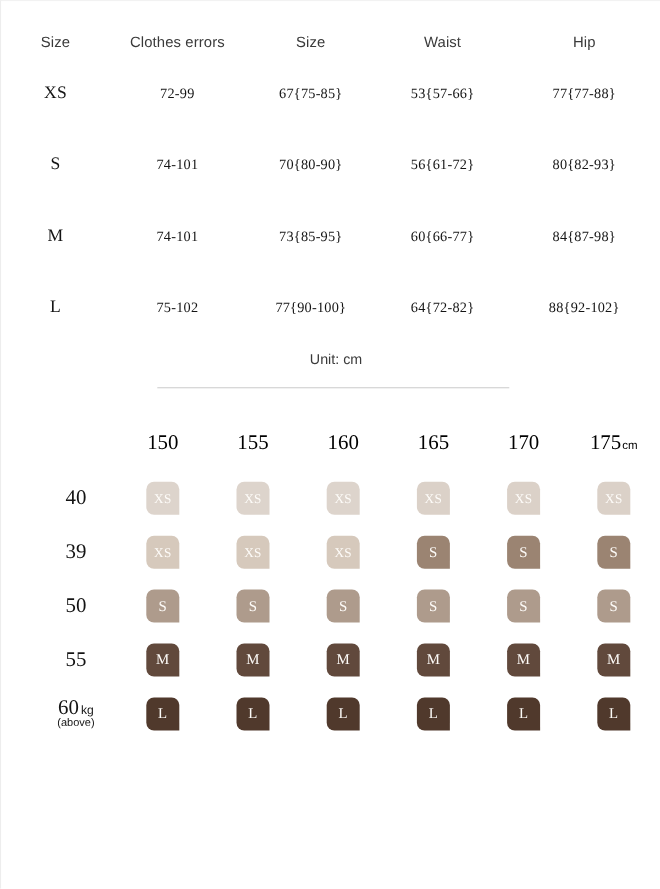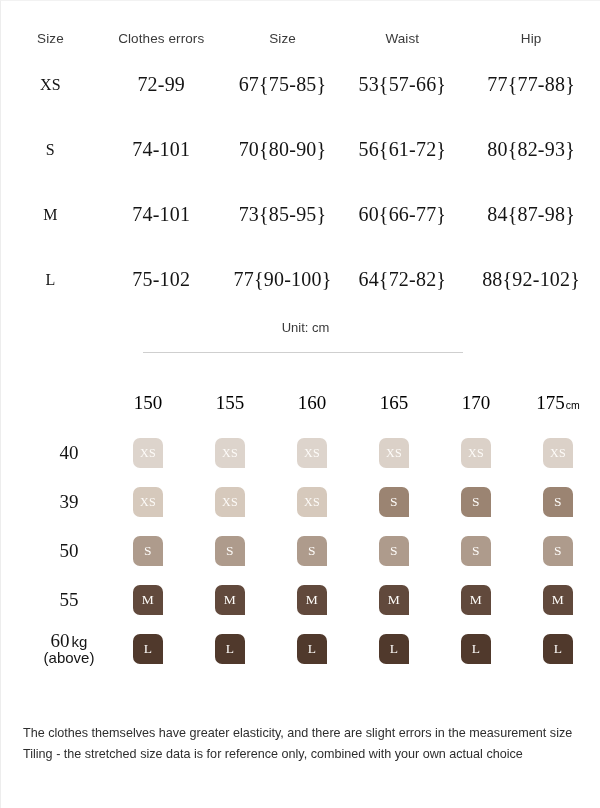--- a/index.html
+++ b/index.html
@@ -42,21 +42,21 @@
     font-family: "Liberation Sans", sans-serif;
     font-weight: 400;
     font-size: 13.5px;
     color: #3a3a3a;
     text-align: center;
     padding: 0 0 6px 0;
     letter-spacing: 0.1px;
   }
   .meas-table tbody td {
     font-family: "Liberation Serif", serif;
-    font-size: 20px;
+    font-size: 13px;
     color: #141414;
     text-align: center;
     height: 63px;
     vertical-align: middle;
     letter-spacing: 0.2px;
   }
   .meas-table tbody td.size-cell {
     font-size: 16px;
   }
 
@@ -117,27 +117,27 @@
   .wt-cell {
     font-family: "Liberation Serif", serif;
     font-size: 19px;
     color: #141414;
     text-align: center;
     line-height: 1.05;
     white-space: nowrap;
   }
   .wt-cell .kg-suffix {
     font-family: "Liberation Sans", sans-serif;
-    font-size: 15px;
+    font-size: 11px;
     margin-left: 2px;
   }
   .wt-cell .above-note {
     display: block;
     font-family: "Liberation Sans", sans-serif;
-    font-size: 15px;
+    font-size: 10px;
     color: #141414;
     margin-top: -1px;
   }
 
   .badge {
     display: inline-block;
     width: 30px;
     height: 30px;
     line-height: 30px;
     border-radius: 7px 7px 0 7px;
@@ -295,18 +295,14 @@
           <td><span class="badge" style="background-color: rgb(80, 57, 44);">L</span></td>
           <td><span class="badge" style="background-color: rgb(80, 57, 44);">L</span></td>
           <td><span class="badge" style="background-color: rgb(80, 57, 44);">L</span></td>
           <td><span class="badge" style="background-color: rgb(80, 57, 44);">L</span></td>
         </tr>
 
       </tbody>
     </table>
   </div>
 
-  <div class="footer-note">
-    <p>The clothes themselves have greater elasticity, and there are slight errors in the measurement size</p>
-    <p>Tiling - the stretched size data is for reference only, combined with your own actual choice</p>
-  </div>
 
 </div>
 
 </body></html>

